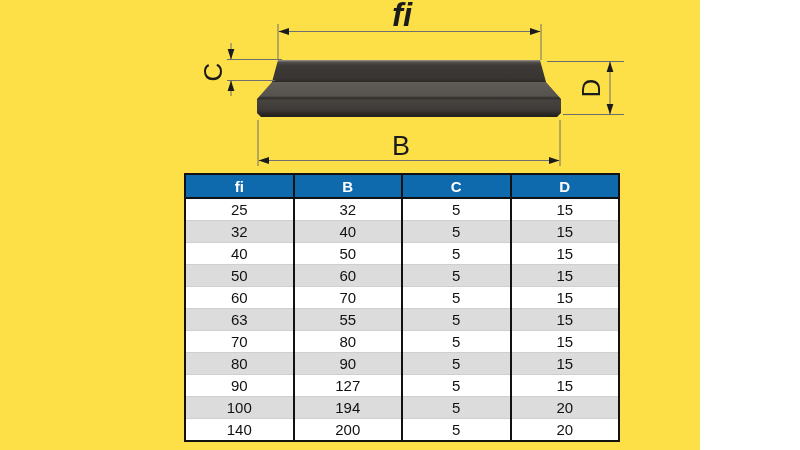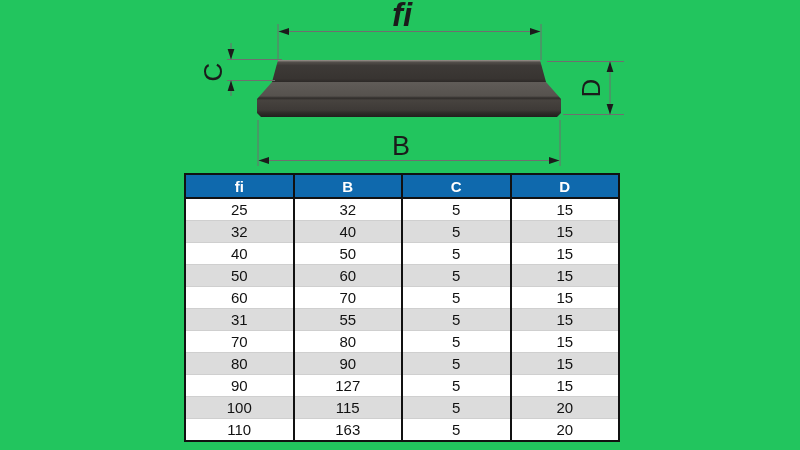--- a/index.html
+++ b/index.html
@@ -2,21 +2,21 @@
 <html><head>
 <meta charset="utf-8">
 <style>
   html,body { margin:0; padding:0; }
   body {
     width:800px; height:450px;
     background:#ffffff;
     font-family:"Liberation Sans", sans-serif;
     overflow:hidden;
   }
-  .stage { position:relative; width:800px; height:450px; background:#22c55e; }
+  .stage { position:relative; width:700px; height:450px; background:#fde047; }
 
   .diagram-svg { position:absolute; left:0; top:0; }
 
   .dim-text {
     fill:#1b1b1b;
     font-family:"Liberation Sans", sans-serif;
   }
   .fi-label { font-size:33px; font-weight:bold; font-style:italic; }
   .b-label  { font-size:27px; }
   .cd-label { font-size:26px; }
@@ -140,21 +140,21 @@
         <td>5</td>
         <td>15</td>
       </tr>
       <tr>
         <td>60</td>
         <td>70</td>
         <td>5</td>
         <td>15</td>
       </tr>
       <tr>
-        <td>31</td>
+        <td>63</td>
         <td>55</td>
         <td>5</td>
         <td>15</td>
       </tr>
       <tr>
         <td>70</td>
         <td>80</td>
         <td>5</td>
         <td>15</td>
       </tr>
@@ -165,26 +165,26 @@
         <td>15</td>
       </tr>
       <tr>
         <td>90</td>
         <td>127</td>
         <td>5</td>
         <td>15</td>
       </tr>
       <tr>
         <td>100</td>
-        <td>115</td>
+        <td>194</td>
         <td>5</td>
         <td>20</td>
       </tr>
       <tr>
-        <td>110</td>
-        <td>163</td>
+        <td>140</td>
+        <td>200</td>
         <td>5</td>
         <td>20</td>
       </tr>
     </tbody>
   </table>
 
 </div>
 
 </body></html>

